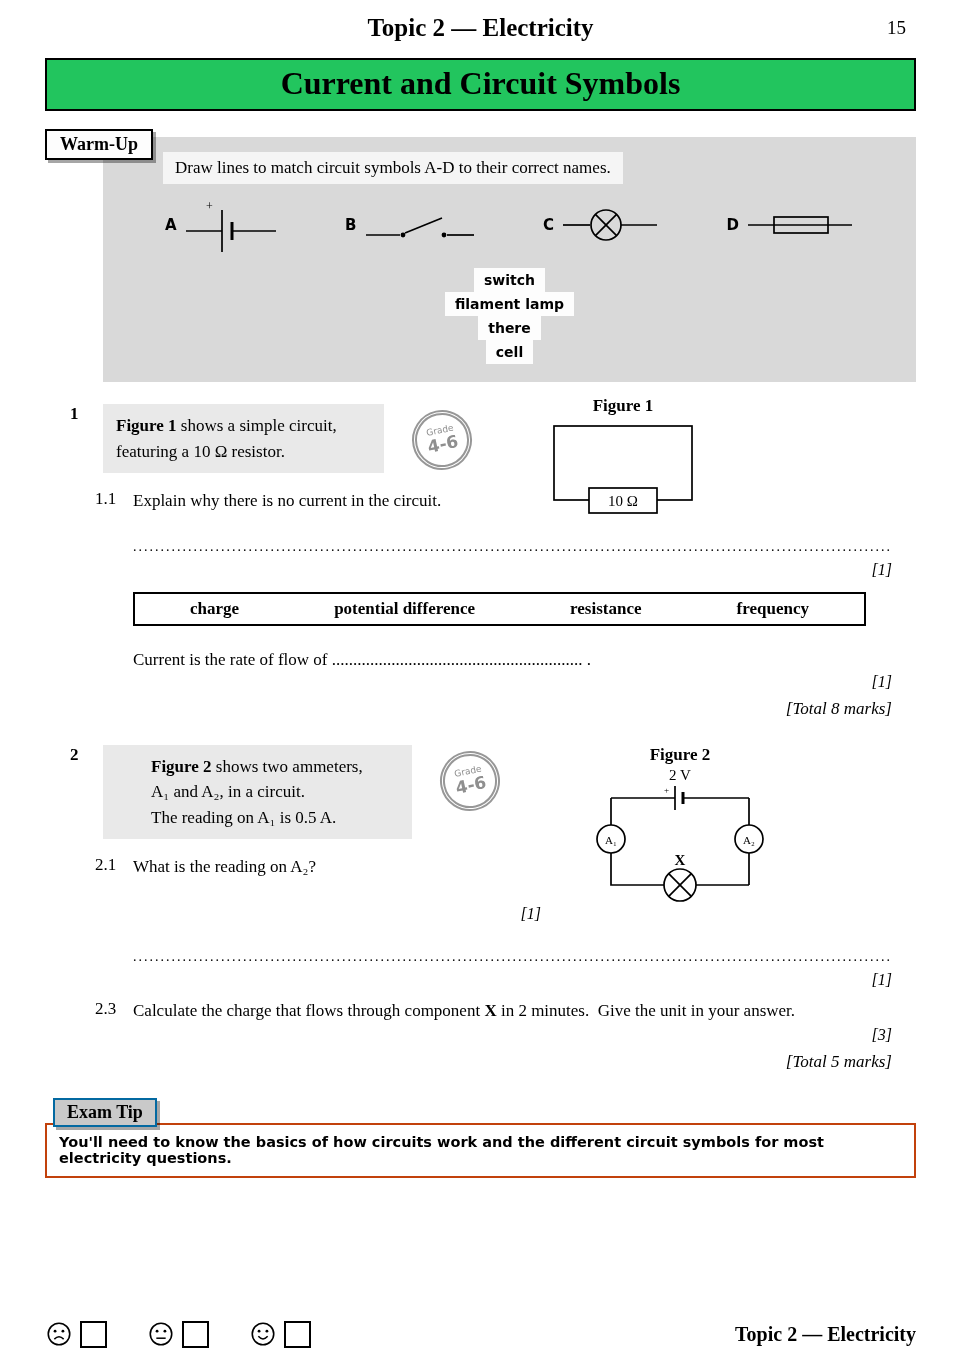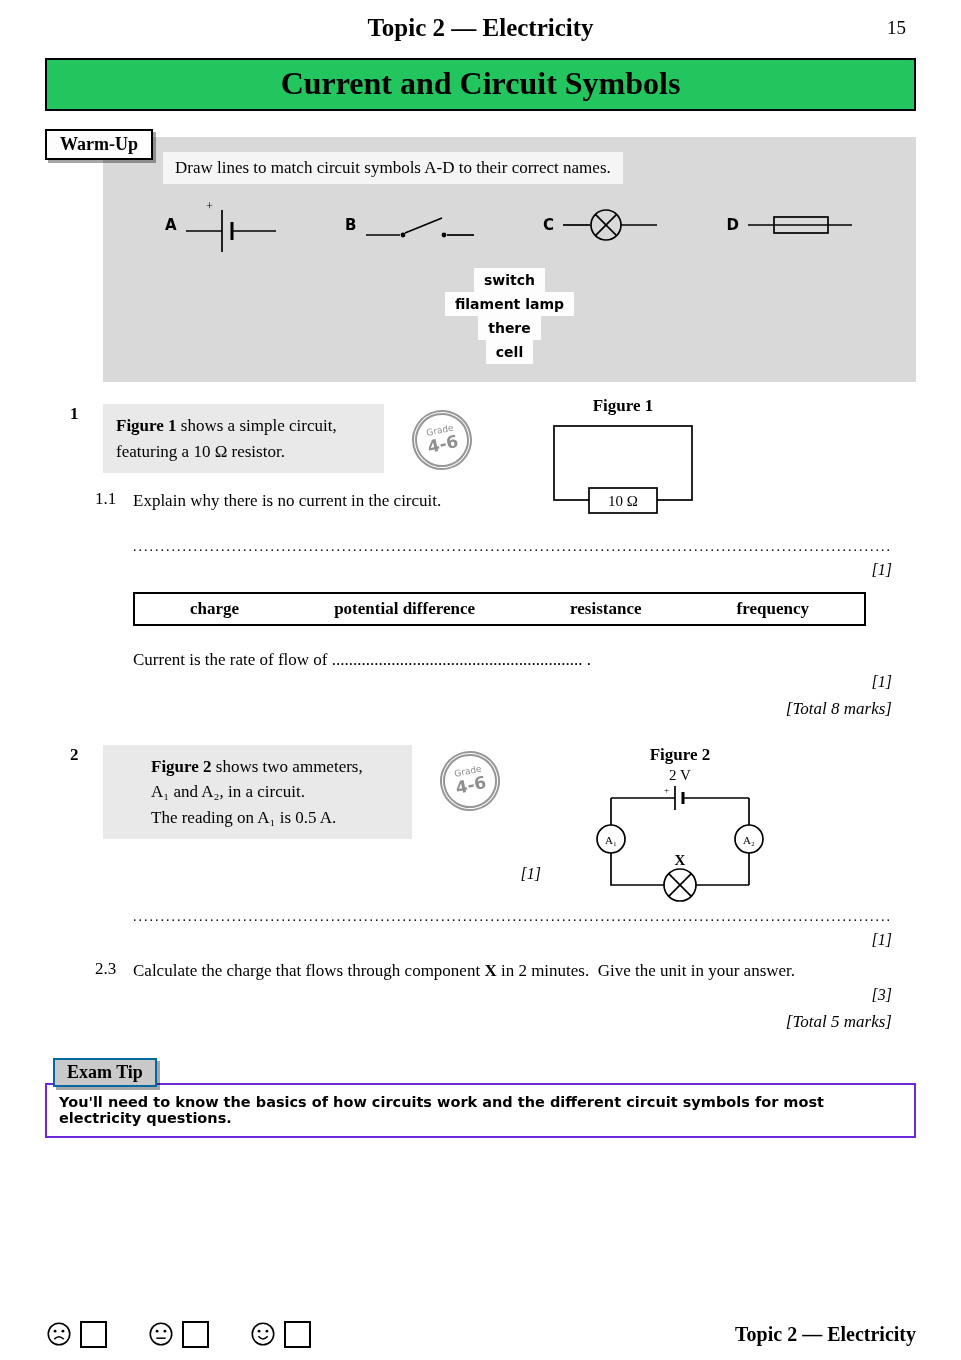--- a/index.html
+++ b/index.html
@@ -82,21 +82,21 @@
   .answer21-marks{text-align:right;padding-right:8px;font-style:italic;font-size:16px;margin-top:2px;}
   .answer-right{margin-top:42px;text-align:right;padding-right:24px;}
 
   
   .examtip{position:relative;margin-top:26px;}
   .examtip-label{
     display:inline-block;border:2px solid #0369a1;background:#c9c9c9;
     font-weight:bold;font-size:18px;padding:2px 12px;position:relative;z-index:1;
     margin-bottom:-4px;box-shadow:3px 3px 0 rgba(0,0,0,0.35);margin-left:8px;
   }
-  .examtip-box{border:2px solid #6d28d9;padding:9px 12px 10px;font-size:14.5px;}
+  .examtip-box{border:2px solid #c2410c;padding:9px 12px 10px;font-size:14.5px;}
 
   
   .footer{position:absolute;left:45px;right:45px;bottom:12px;display:flex;align-items:center;}
   .face-group{display:flex;align-items:center;margin-right:40px;}
   .chk{width:23px;height:23px;border:2px solid #000;display:inline-block;margin-left:7px;background:#fff;}
   .footer-topic{margin-left:auto;font-weight:bold;font-size:20px;}
 </style>
 </head>
 <body>
 
@@ -228,20 +228,24 @@
         <text x="21" y="75" text-anchor="middle" class="fig-text-small">A₁</text>
         <circle cx="159" cy="70" r="14" class="wire"></circle>
         <text x="159" y="75" text-anchor="middle" class="fig-text-small">A₂</text>
         <text x="90" y="96" text-anchor="middle" class="fig-text" font-weight="bold">X</text>
         <circle cx="90" cy="116" r="16" class="wire"></circle>
         <line x1="78.7" y1="104.7" x2="101.3" y2="127.3" class="wire"></line>
         <line x1="101.3" y1="104.7" x2="78.7" y2="127.3" class="wire"></line>
       </svg>
     </div>
 
+    <div class="sub-row">
+      <div class="sub-num">2.1</div>
+      <div class="sub-text">What is the reading on A₂?</div>
+    </div>
     <div class="answer21">
       <div class="answer21-marks">[1]</div>
     </div>
 
     <div class="dotline">........................................................................................................................................................................................................................................................</div>
     <div class="marks-right">[1]</div>
 
     <div class="sub-row" style="margin-top:10px">
       <div class="sub-num">2.3</div>
       <div class="sub-text"><span>Calculate the charge that flows through component </span><span style="font-weight:bold">X</span><span> in 2 minutes.&nbsp; Give the unit in your answer.</span></div>

